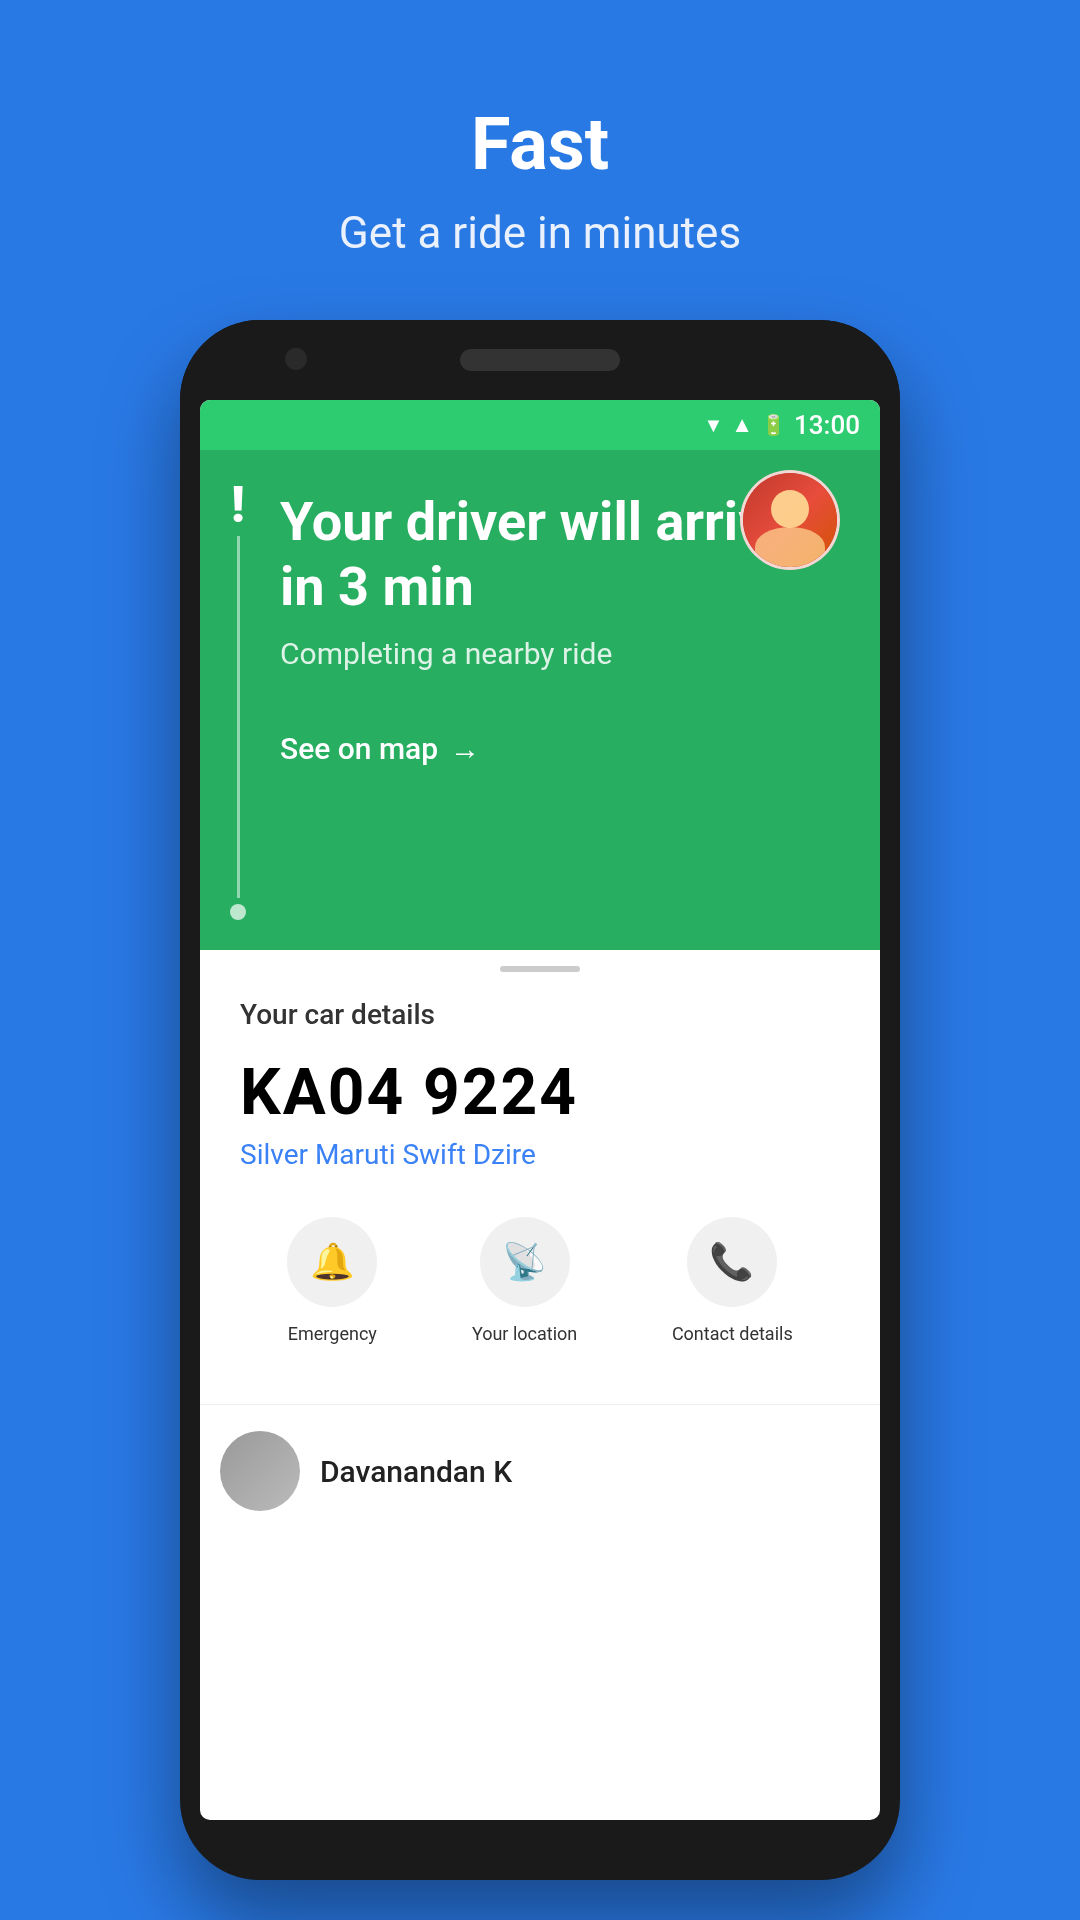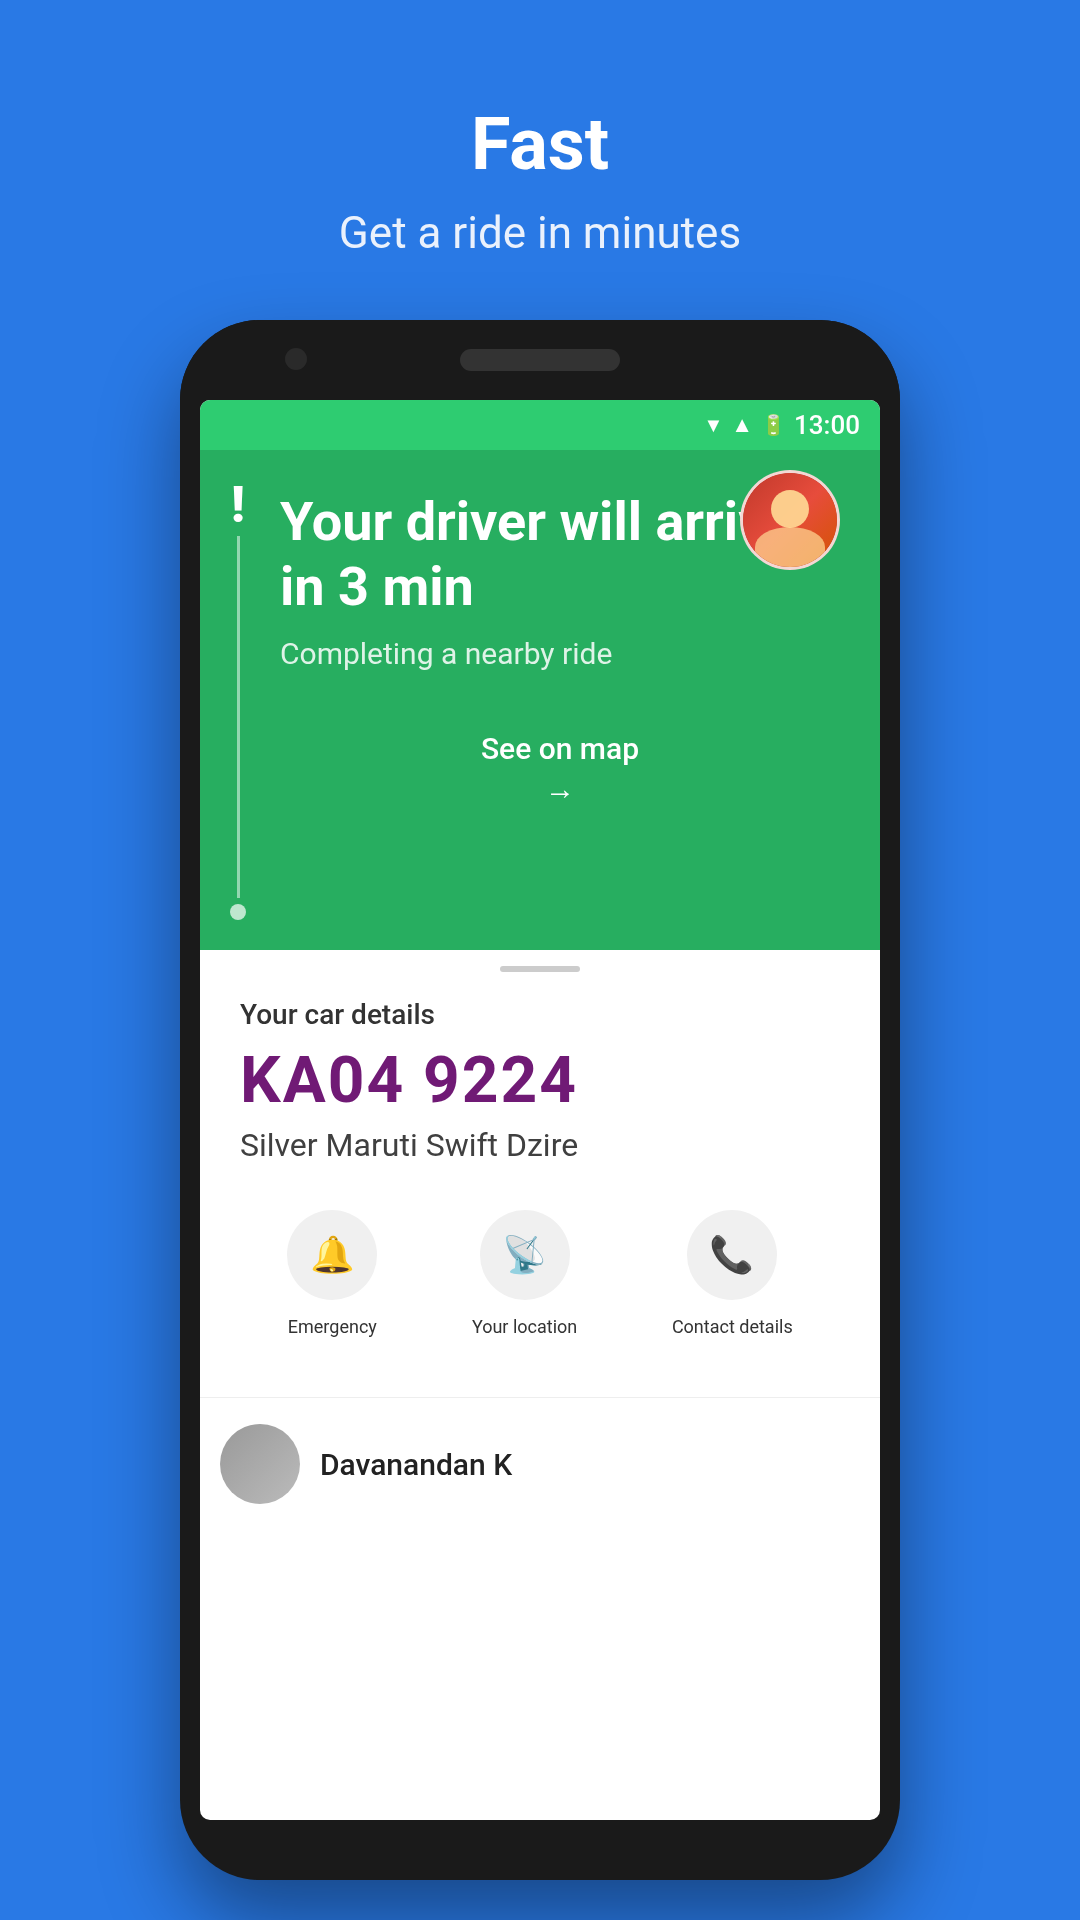--- a/index.html
+++ b/index.html
@@ -190,26 +190,25 @@
 
     .hero-subtitle {
       color: rgba(255,255,255,0.85);
       font-size: 30px;
       margin-bottom: 60px;
     }
 
     .see-on-map {
       display: flex;
       align-items: center;
-      gap: 5px;
+      gap: 12px;
       color: white;
       font-size: 30px;
       font-weight: 500;
       cursor: pointer;
-      flex-direction: column;
     }
 
     .arrow-right {
       font-size: 30px;
     }
 
     
     .drag-indicator {
       width: 80px;
       height: 6px;
@@ -221,34 +220,34 @@
     
     .white-card {
       background: white;
       padding: 10px 40px 30px 40px;
     }
 
     .car-details-label {
       font-size: 28px;
       color: #333;
       font-weight: 500;
-      margin-bottom: 12px;
+      margin-bottom: 24px;
     }
 
     .license-plate {
       font-size: 64px;
       font-weight: 700;
-      color: #701a75;
+      color: #000000;
       margin-bottom: 8px;
       letter-spacing: 2px;
     }
 
     .car-model {
-      font-size: 32px;
-      color: #404040;
+      font-size: 28px;
+      color: #3b82f6;
       margin-bottom: 36px;
     }
 
     
     .action-buttons {
       display: flex;
       justify-content: space-around;
       align-items: center;
       padding: 10px 0 20px 0;
     }

